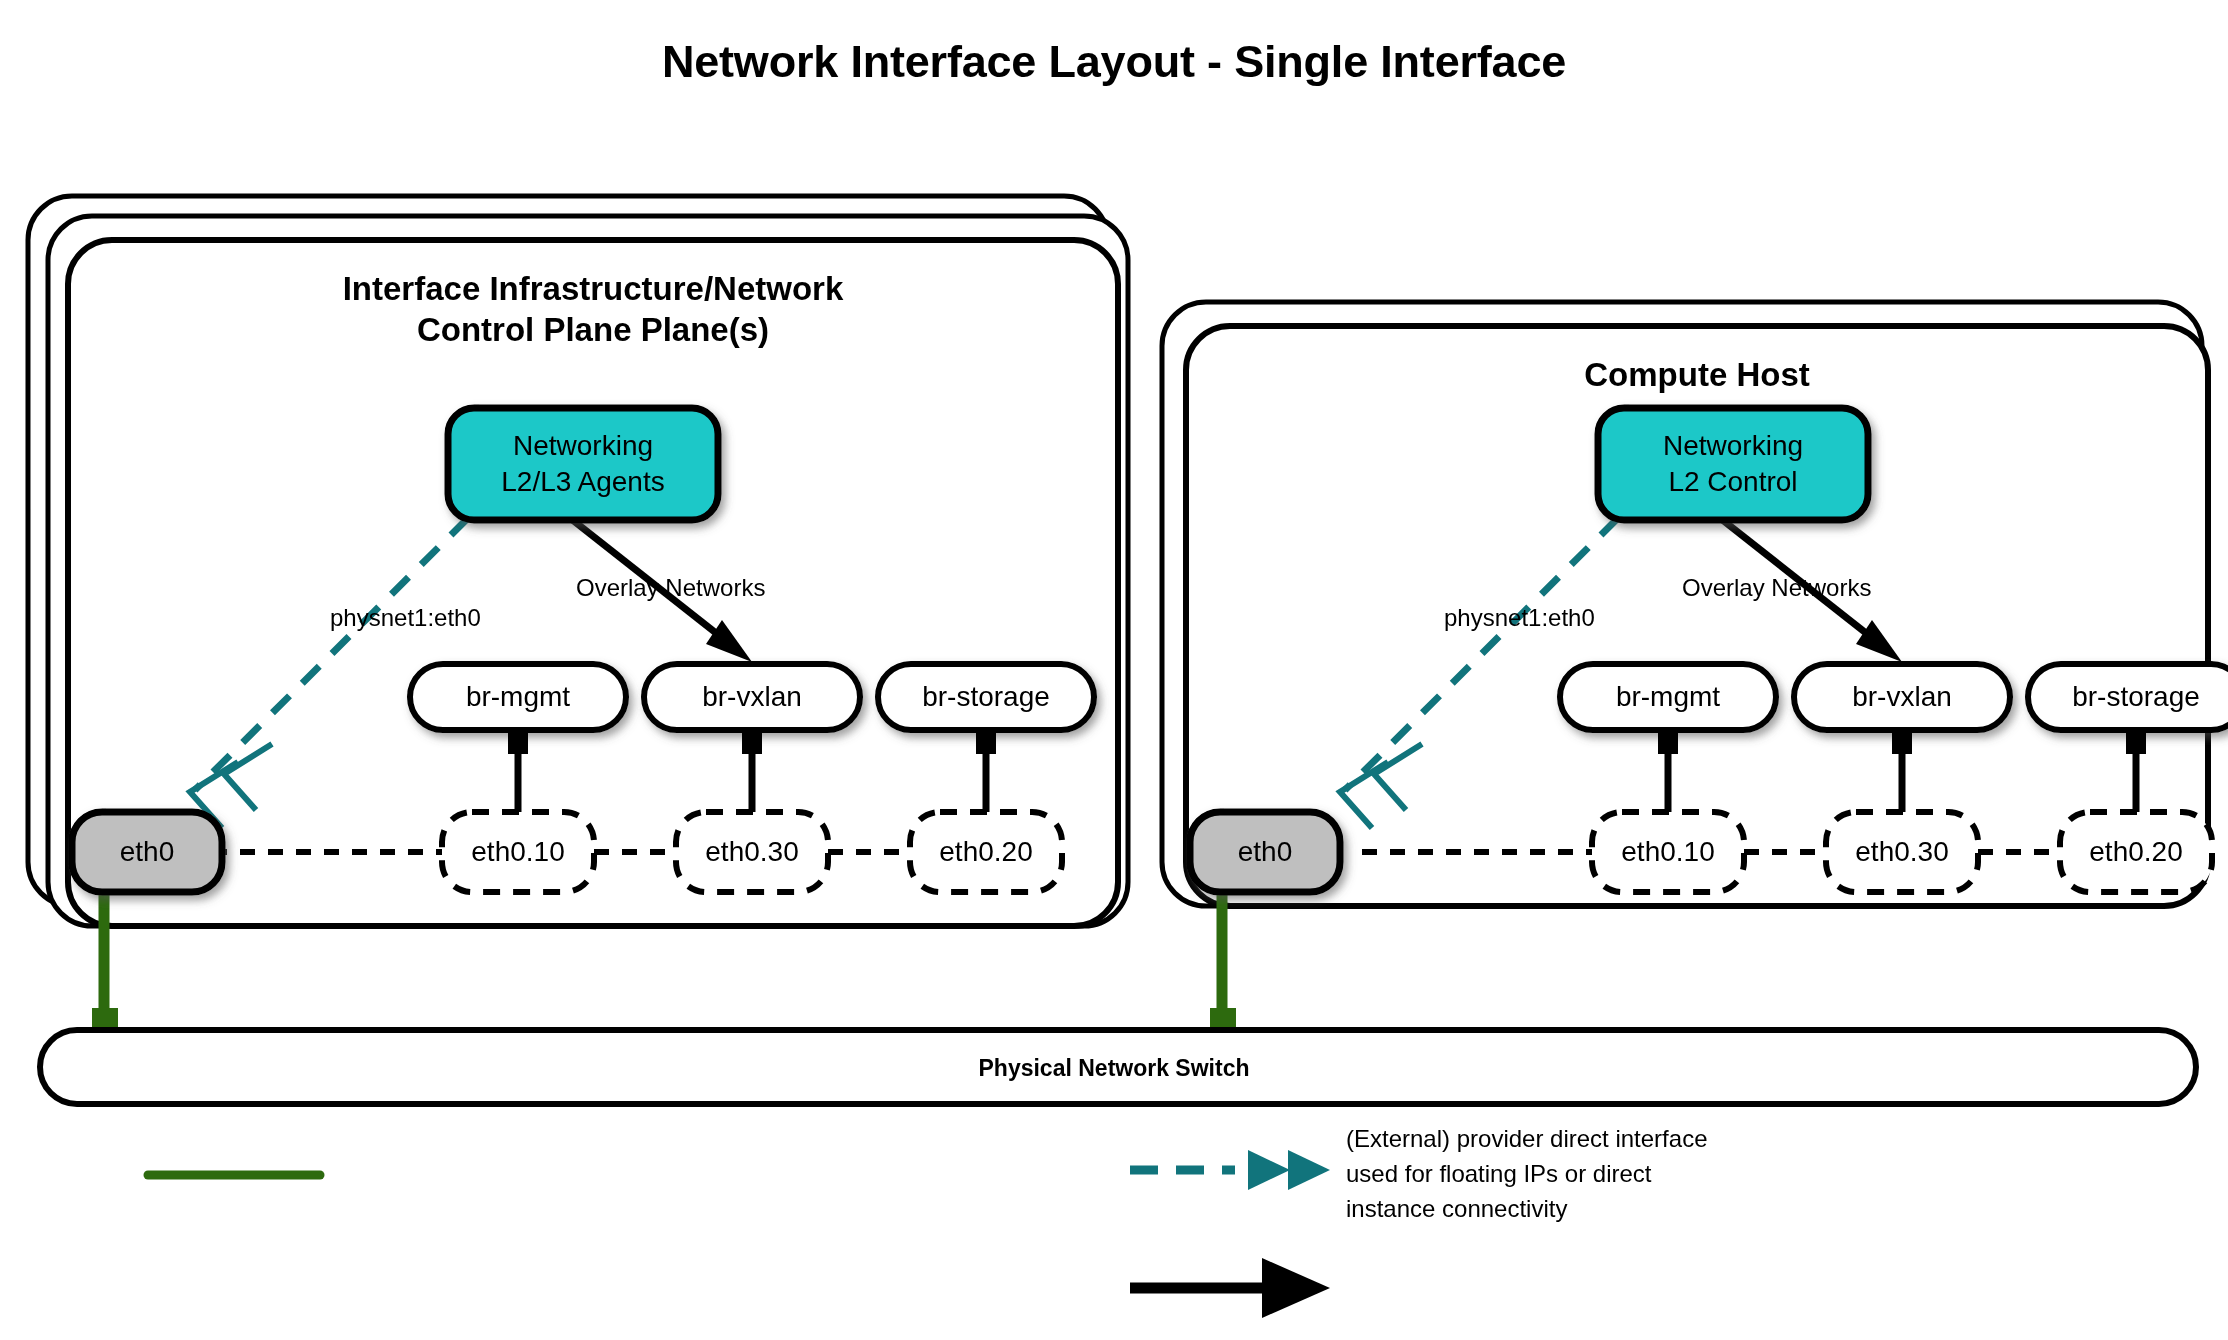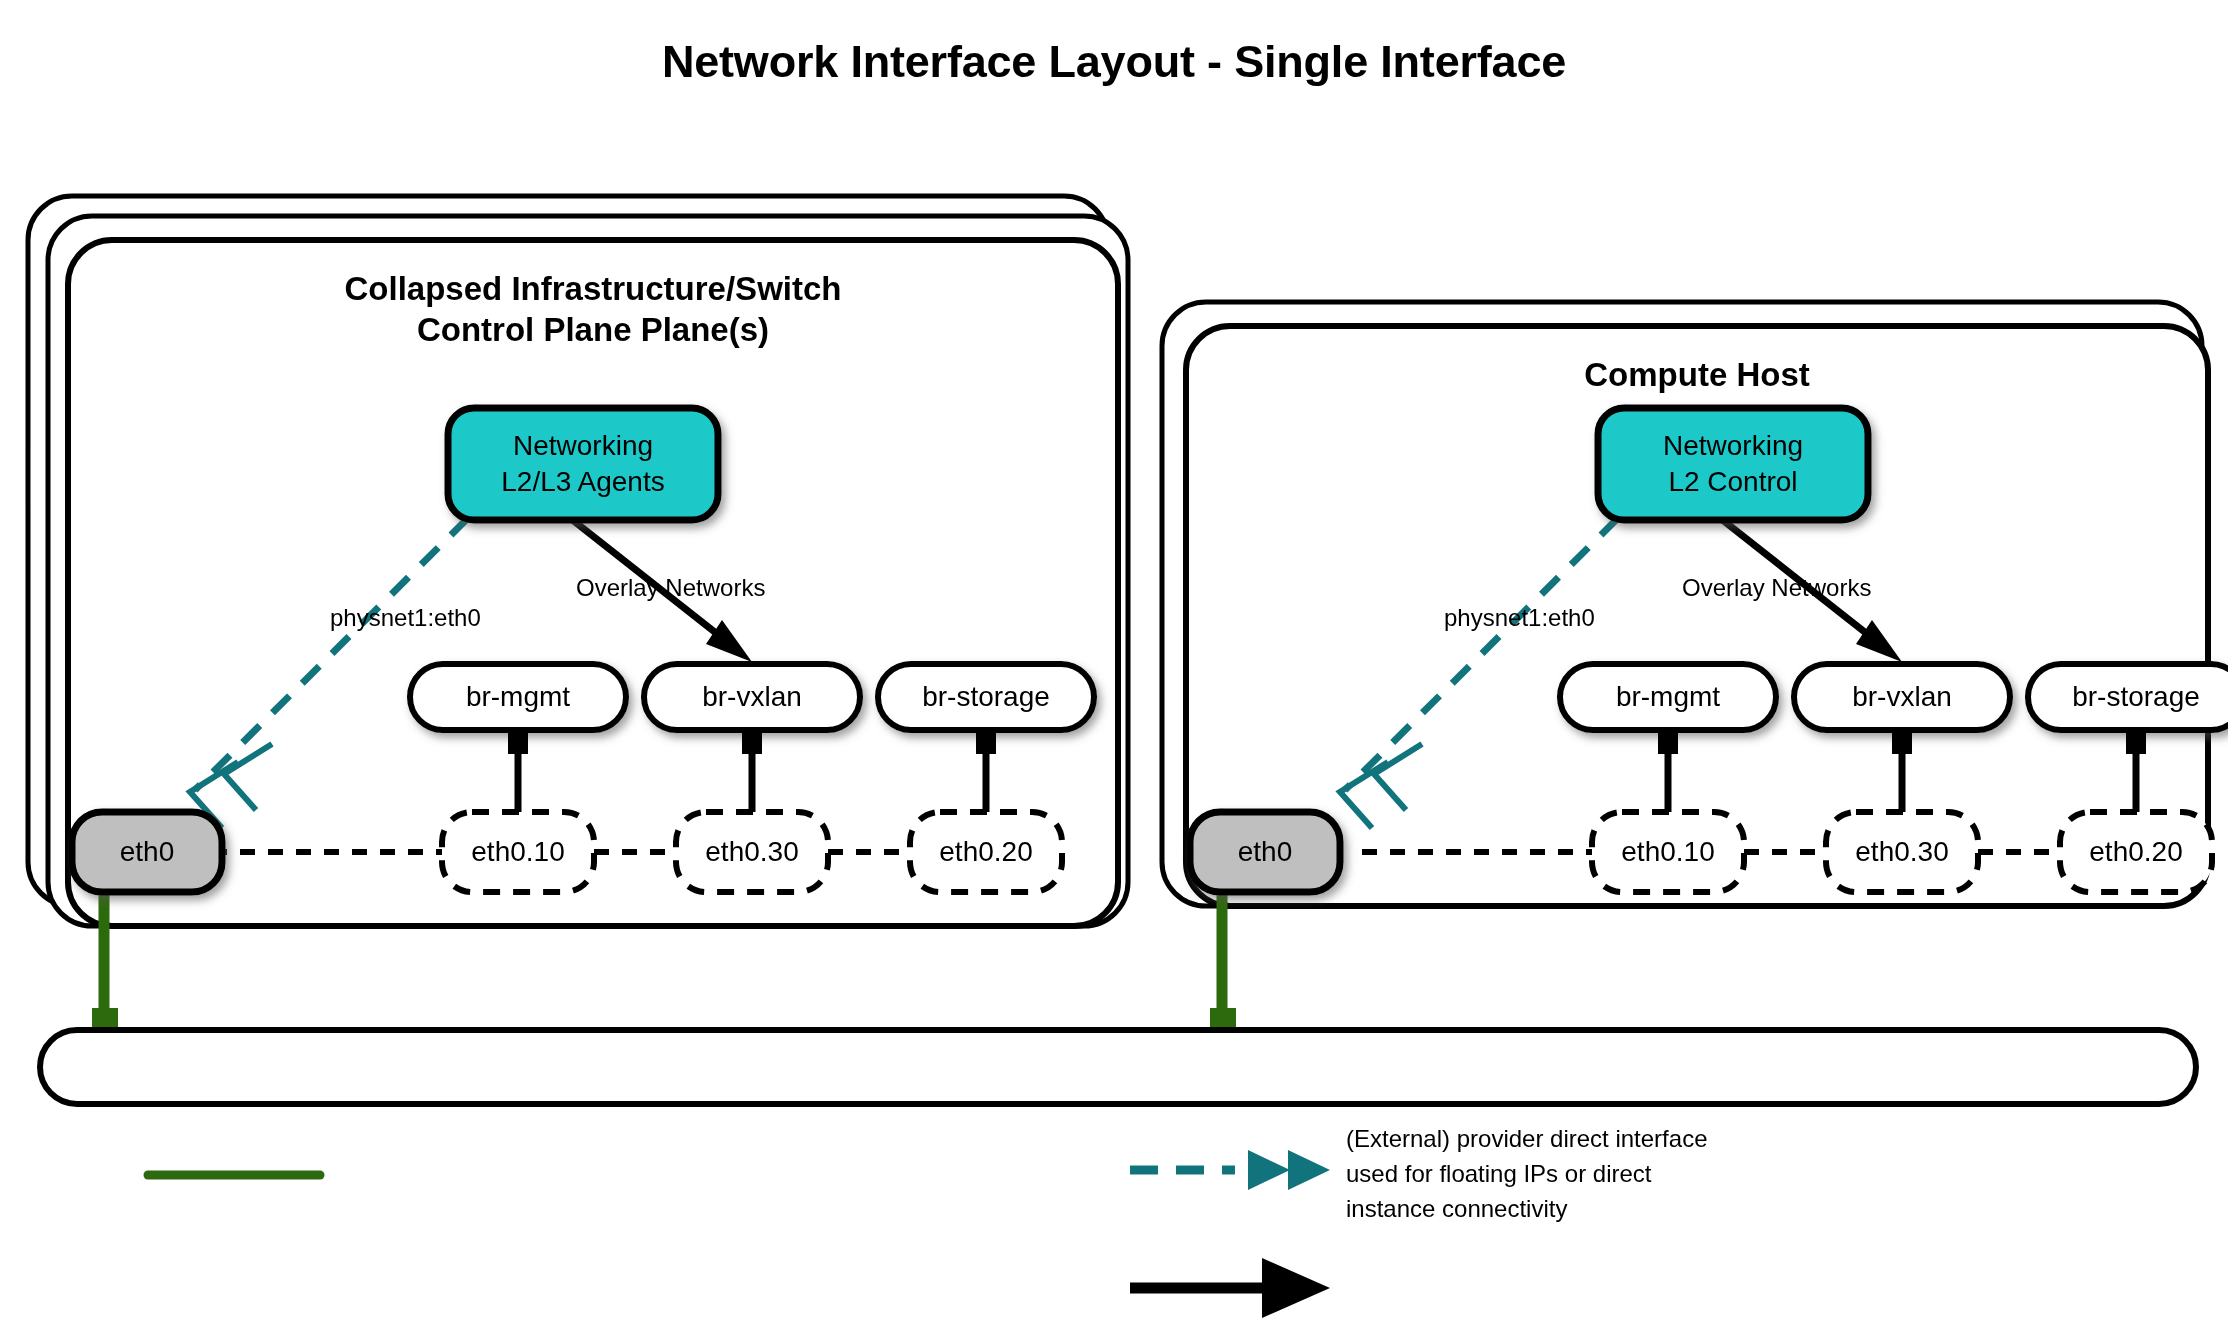--- a/index.html
+++ b/index.html
@@ -197,21 +197,21 @@
       <polygon points="1330,1170 1288,1150 1288,1190" fill="#11747c"></polygon>
     </g>
 
     <g>
       <line x1="1130" y1="1288" x2="1265" y2="1288" stroke="#000" stroke-width="11"></line>
       <polygon points="1330,1288 1262,1258 1262,1318" fill="#000"></polygon>
     </g>
   </svg>
 
   <div class="host-title" style="left:68px; top:268px; width:1050px;">
-    <div>Collapsed Infrastructure/Switch</div>
+    <div>Interface Infrastructure/Network</div>
     <div>Control Plane Plane(s)</div>
   </div>
 
   <div class="node-label" style="left:448px; top:408px; width:270px; height:112px; flex-direction:column;">
     <span>Networking</span>
     <span>L2/L3 Agents</span>
   </div>
 
   <div class="edge-label" style="left:330px; top:604px;">physnet1:eth0</div>
   <div class="edge-label" style="left:576px; top:574px;">Overlay Networks</div>
@@ -239,18 +239,19 @@
 
   <div class="node-label" style="left:1560px; top:664px; width:216px; height:66px;">br-mgmt</div>
   <div class="node-label" style="left:1794px; top:664px; width:216px; height:66px;">br-vxlan</div>
   <div class="node-label" style="left:2028px; top:664px; width:216px; height:66px;">br-storage</div>
 
   <div class="node-label" style="left:1190px; top:812px; width:150px; height:80px;">eth0</div>
   <div class="node-label" style="left:1592px; top:812px; width:152px; height:80px;">eth0.10</div>
   <div class="node-label" style="left:1826px; top:812px; width:152px; height:80px;">eth0.30</div>
   <div class="node-label" style="left:2060px; top:812px; width:152px; height:80px;">eth0.20</div>
 
+  <div class="switch-label" style="top:1055px;">Physical Network Switch</div>
 
   <div class="legend-text" style="left:1346px; top:1122px; width:640px;">(External) provider direct interface
 used for floating IPs or direct
 instance connectivity</div>
 
 </div>
 
 </body></html>

